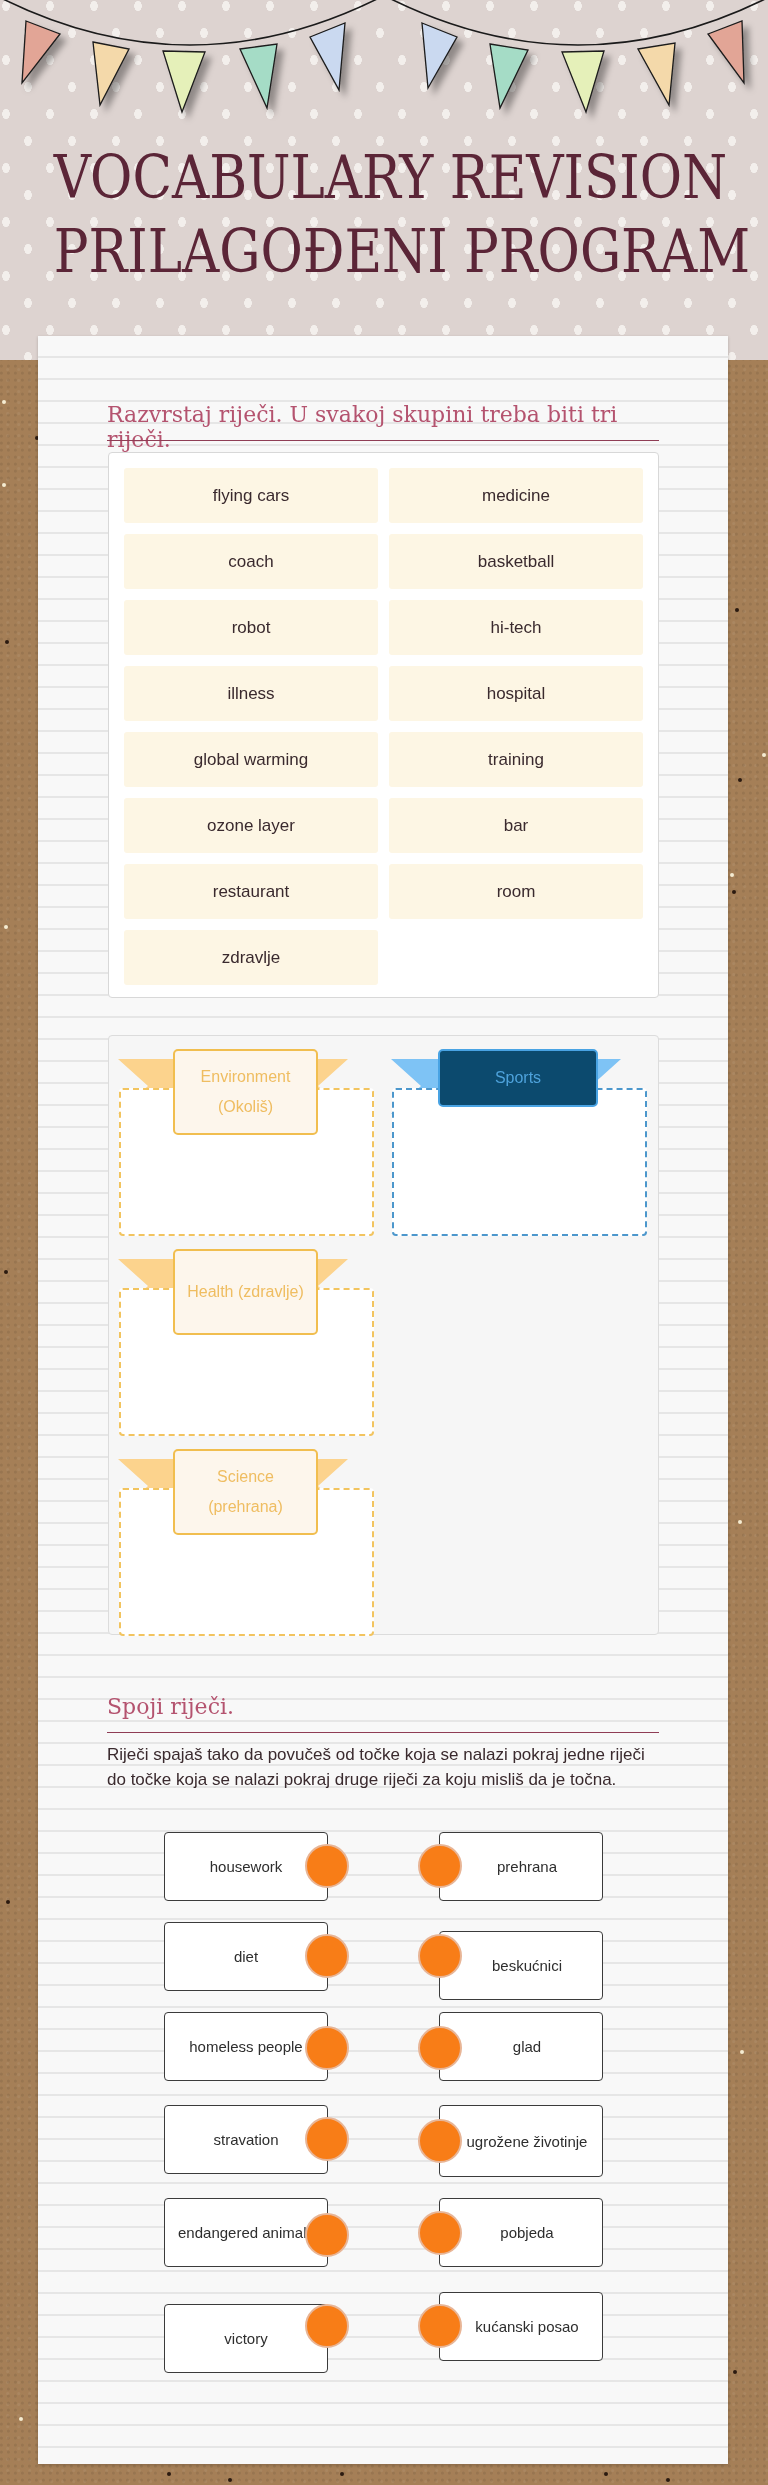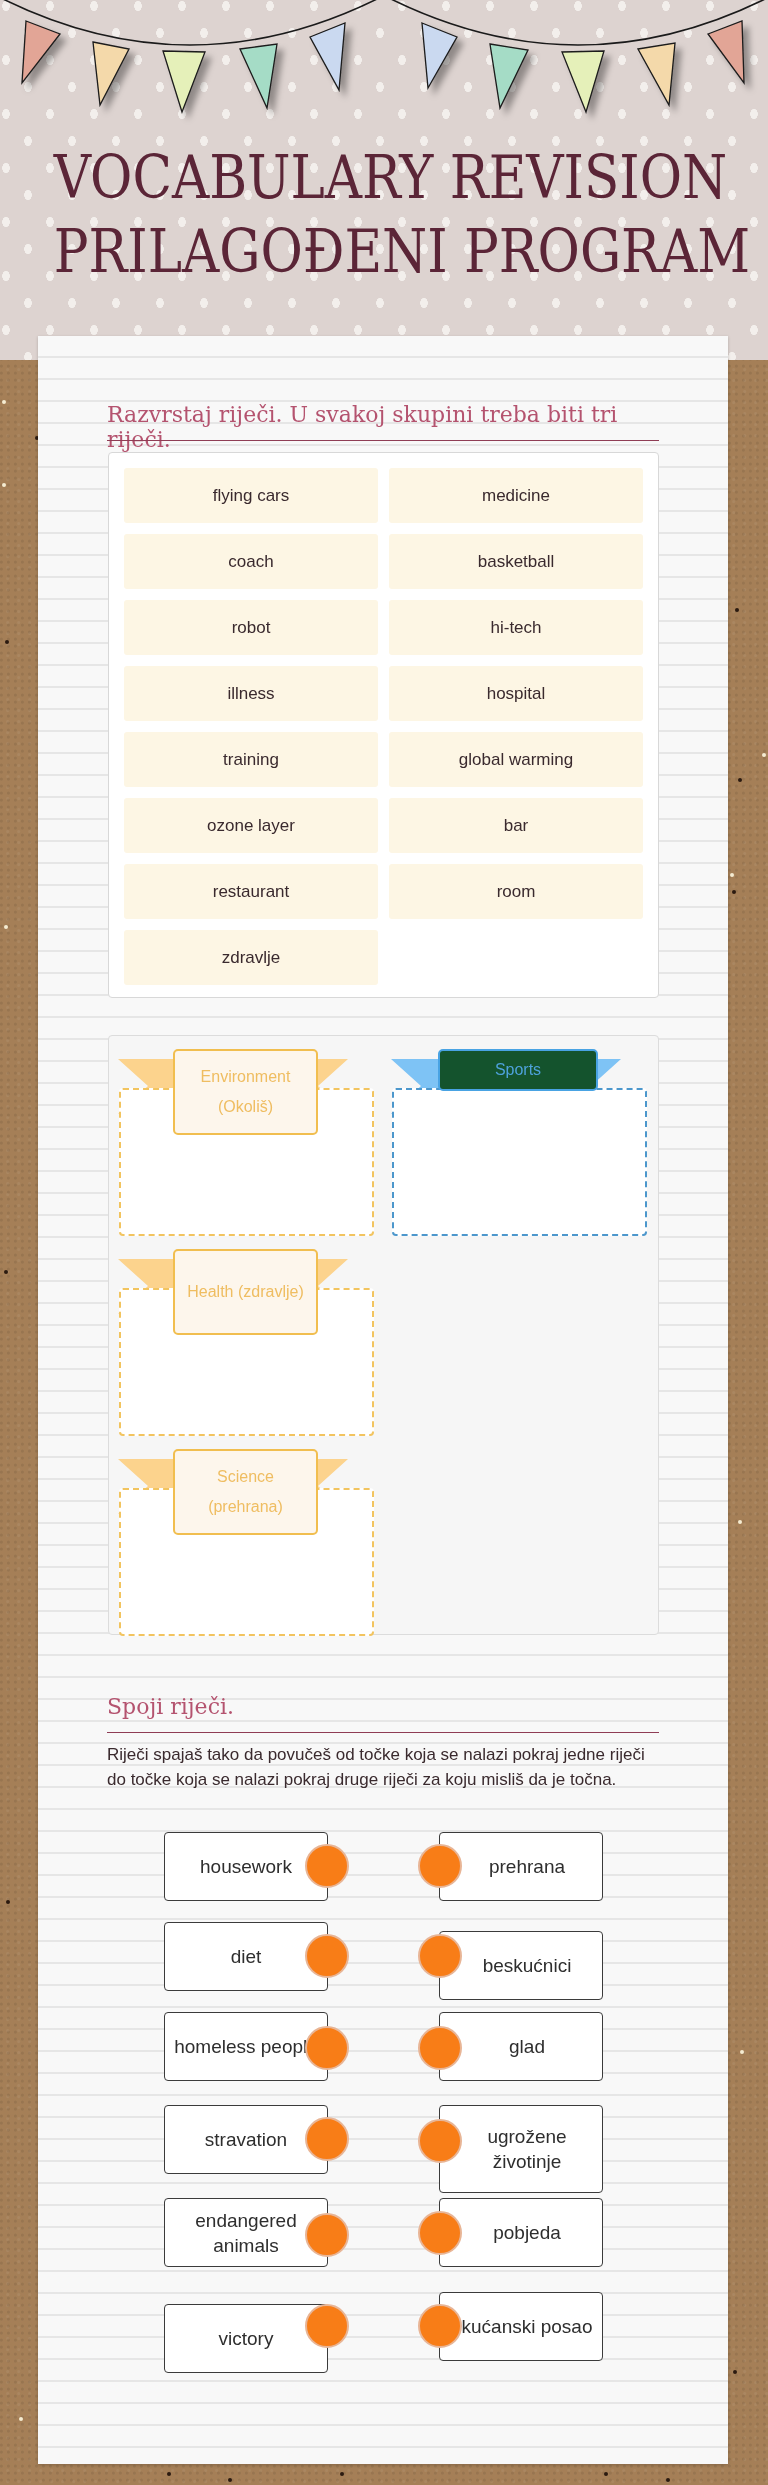--- a/index.html
+++ b/index.html
@@ -86,31 +86,31 @@
   }
   .cat .label {
     position: absolute; left: 60px; top: 5px; width: 145px; height: 86px;
     border: 2px solid; border-radius: 5px;
     display: flex; align-items: center; justify-content: center; text-align: center;
     font-size: 16px; line-height: 30px; padding: 0 10px;
   }
   .cat.orange .drop { border-color: #f2c45f; }
   .cat.orange .label { background: #fdf6ec; border-color: #f1be4f; color: #efbd61; }
   .cat.blue .drop { border-color: #4c97cc; }
-  .cat.blue .label { background: #14532d; border-color: #49a3e3; color: #4ea2db; height: 42px; top: 5px; left: 52px; width: 160px; }
+  .cat.blue .label { background: #0c4a6e; border-color: #49a3e3; color: #4ea2db; height: 58px; top: 5px; left: 52px; width: 160px; }
   
   .instructions {
     position: absolute; left: 107px; top: 1742px; width: 552px;
     color: #3a2a2e; font-size: 17px; line-height: 25px;
   }
   .match-box {
     position: absolute; width: 164px; height: 69px;
     background: #ffffff; border: 1.5px solid #3b3b3b; border-radius: 4px;
     display: flex; align-items: center; justify-content: center; text-align: center;
-    color: #2e2e2e; font-size: 19px; line-height: 25px;
+    color: #2e2e2e; font-size: 15px; line-height: 25px;
   }
   .match-dot {
     position: absolute; width: 44px; height: 44px; border-radius: 50%;
     background: #f87d17; border: 2px solid #e8b596; cursor: pointer;
   }
 </style>
 </head>
 <body>
 
 <div class="header">
@@ -171,22 +171,22 @@
 <div class="word-bank">
   <div class="word-grid">
     <div class="word-chip">flying cars</div>
     <div class="word-chip">medicine</div>
     <div class="word-chip">coach</div>
     <div class="word-chip">basketball</div>
     <div class="word-chip">robot</div>
     <div class="word-chip">hi-tech</div>
     <div class="word-chip">illness</div>
     <div class="word-chip">hospital</div>
+    <div class="word-chip">global warming</div>
     <div class="word-chip">training</div>
-    <div class="word-chip">global warming</div>
     <div class="word-chip">ozone layer</div>
     <div class="word-chip">bar</div>
     <div class="word-chip">restaurant</div>
     <div class="word-chip">room</div>
     <div class="word-chip">zdravlje</div>
   </div>
 </div>
 
 <div class="cat-panel">
 
@@ -243,21 +243,21 @@
 <div class="match-box" style="left:164px;top:1832px;">housework</div>
 <div class="match-box" style="left:164px;top:1922px;">diet</div>
 <div class="match-box" style="left:164px;top:2012px;">homeless people</div>
 <div class="match-box" style="left:164px;top:2105px;">stravation</div>
 <div class="match-box" style="left:164px;top:2198px;">endangered animals</div>
 <div class="match-box" style="left:164px;top:2292px;margin-top:12px;">victory</div>
 
 <div class="match-box" style="left:439px;top:1832px;padding-left:12px;">prehrana</div>
 <div class="match-box" style="left:439px;top:1922px;padding-left:12px;margin-top:9px;">beskućnici</div>
 <div class="match-box" style="left:439px;top:2012px;padding-left:12px;">glad</div>
-<div class="match-box" style="left:439px;top:2105px;padding-left:12px;height:88px;">ugrožene životinje</div>
+<div class="match-box" style="left:439px;top:2105px;padding-left:12px;height:72px;">ugrožene životinje</div>
 <div class="match-box" style="left:439px;top:2198px;padding-left:12px;">pobjeda</div>
 <div class="match-box" style="left:439px;top:2292px;padding-left:12px;">kućanski posao</div>
 
 <div class="match-dot" style="left:305px;top:1844px;"></div>
 <div class="match-dot" style="left:305px;top:1934px;"></div>
 <div class="match-dot" style="left:305px;top:2026px;"></div>
 <div class="match-dot" style="left:305px;top:2117px;"></div>
 <div class="match-dot" style="left:305px;top:2213px;"></div>
 <div class="match-dot" style="left:305px;top:2304px;"></div>
 

